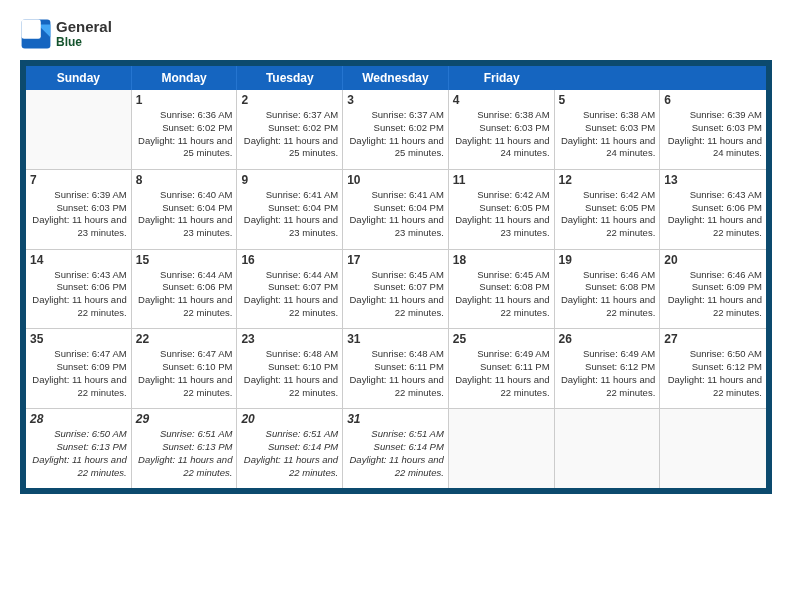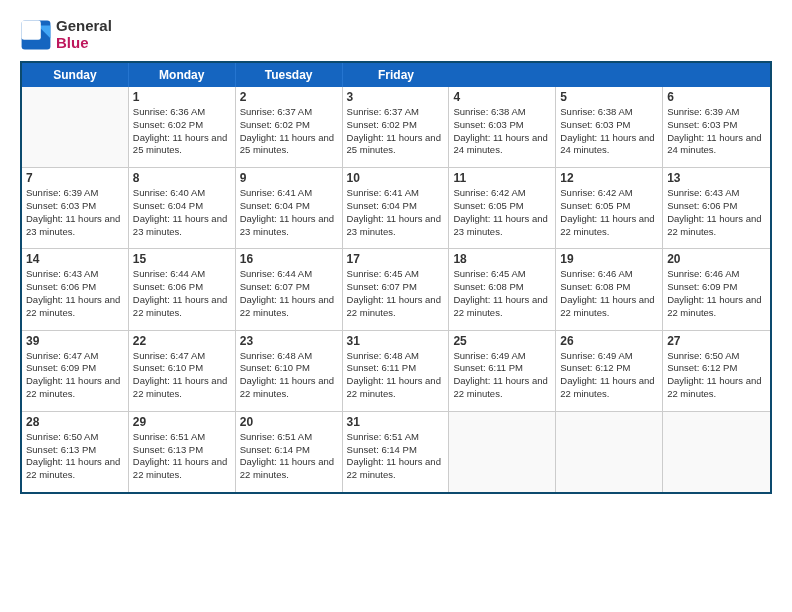--- a/index.html
+++ b/index.html
@@ -42,21 +42,21 @@
       line-height: 1.1;
     }
     .location {
       font-size: 14px;
       color: #555;
     }
     .calendar {
       flex: 1;
       display: flex;
       flex-direction: column;
-      border: 2px solid #0c4a6e;
+      border: 6px solid #0c4a6e;
     }
     .cal-header {
       display: grid;
       grid-template-columns: repeat(7, 1fr);
       background: #1565c0;
     }
     .cal-header-cell {
       color: #fff;
       font-size: 12px;
       font-weight: bold;
@@ -69,68 +69,70 @@
       flex: 1;
       display: flex;
       flex-direction: column;
     }
     .cal-row {
       flex: 1;
       display: grid;
       grid-template-columns: repeat(7, 1fr);
       border-bottom: 1px solid #ccc;
     }
-    .cal-row:last-child { border-bottom: none; }
+    .cal-row:last-child { border-bottom: none; font-style: italic; }
     .cal-cell {
       border-right: 1px solid #ccc;
       padding: 3px 4px;
       vertical-align: top;
       min-height: 0;
     }
     .cal-cell:last-child { border-right: none; }
     .day-num {
       font-size: 12px;
       font-weight: bold;
       color: #333;
       margin-bottom: 2px;
     }
     .day-info {
       font-size: 9.5px;
       color: #333;
       line-height: 1.35;
+      text-align: right;
     }
     .empty { background: #f9f9f9; }
   </style>
 </head>
 <body>
 
 <div class="page">
   <div class="header">
     <div class="logo">
       <svg class="logo-icon" viewBox="0 0 40 40">
         <rect x="2" y="2" width="36" height="36" rx="4" fill="#1565c0"></rect>
         <polygon points="22,8 38,8 38,24" fill="#42a5f5"></polygon>
         <rect x="2" y="2" width="24" height="24" rx="3" fill="white"></rect>
       </svg>
       <div>
         <div style="font-size:15px;font-weight:bold;color:#333;line-height:1.1;">General</div>
-        <div style="font-size:15px;font-weight:bold;color:#be185d;line-height:1.1;">Blue</div>
+        <div style="font-size:12px;font-weight:bold;color:#14532d;line-height:1.1;">Blue</div>
       </div>
     </div>
     <div class="title-block">
       <div class="month-title"></div>
       <div class="location"></div>
     </div>
   </div>
 
   <div class="calendar">
     <div class="cal-header" id="cal-header">
         <div class="cal-header-cell">Sunday</div>
         <div class="cal-header-cell">Monday</div>
         <div class="cal-header-cell">Tuesday</div>
+        <div class="cal-header-cell">Wednesday</div>
         <div class="cal-header-cell">Friday</div>
       </div>
     <div class="cal-body" id="cal-body">
         <div class="cal-row">
           <div class="cal-cell empty"></div>
           <div class="cal-cell">
         <div class="day-num">1</div>
         <div class="day-info">Sunrise: 6:36 AM<br>Sunset: 6:02 PM<br>Daylight: 11 hours and 25 minutes.</div>
       </div>
           <div class="cal-cell">
@@ -209,21 +211,21 @@
         <div class="day-num">19</div>
         <div class="day-info">Sunrise: 6:46 AM<br>Sunset: 6:08 PM<br>Daylight: 11 hours and 22 minutes.</div>
       </div>
           <div class="cal-cell">
         <div class="day-num">20</div>
         <div class="day-info">Sunrise: 6:46 AM<br>Sunset: 6:09 PM<br>Daylight: 11 hours and 22 minutes.</div>
       </div>
         </div>
         <div class="cal-row">
           <div class="cal-cell">
-        <div class="day-num">39</div>
+        <div class="day-num">35</div>
         <div class="day-info">Sunrise: 6:47 AM<br>Sunset: 6:09 PM<br>Daylight: 11 hours and 22 minutes.</div>
       </div>
           <div class="cal-cell">
         <div class="day-num">22</div>
         <div class="day-info">Sunrise: 6:47 AM<br>Sunset: 6:10 PM<br>Daylight: 11 hours and 22 minutes.</div>
       </div>
           <div class="cal-cell">
         <div class="day-num">23</div>
         <div class="day-info">Sunrise: 6:48 AM<br>Sunset: 6:10 PM<br>Daylight: 11 hours and 22 minutes.</div>
       </div>

